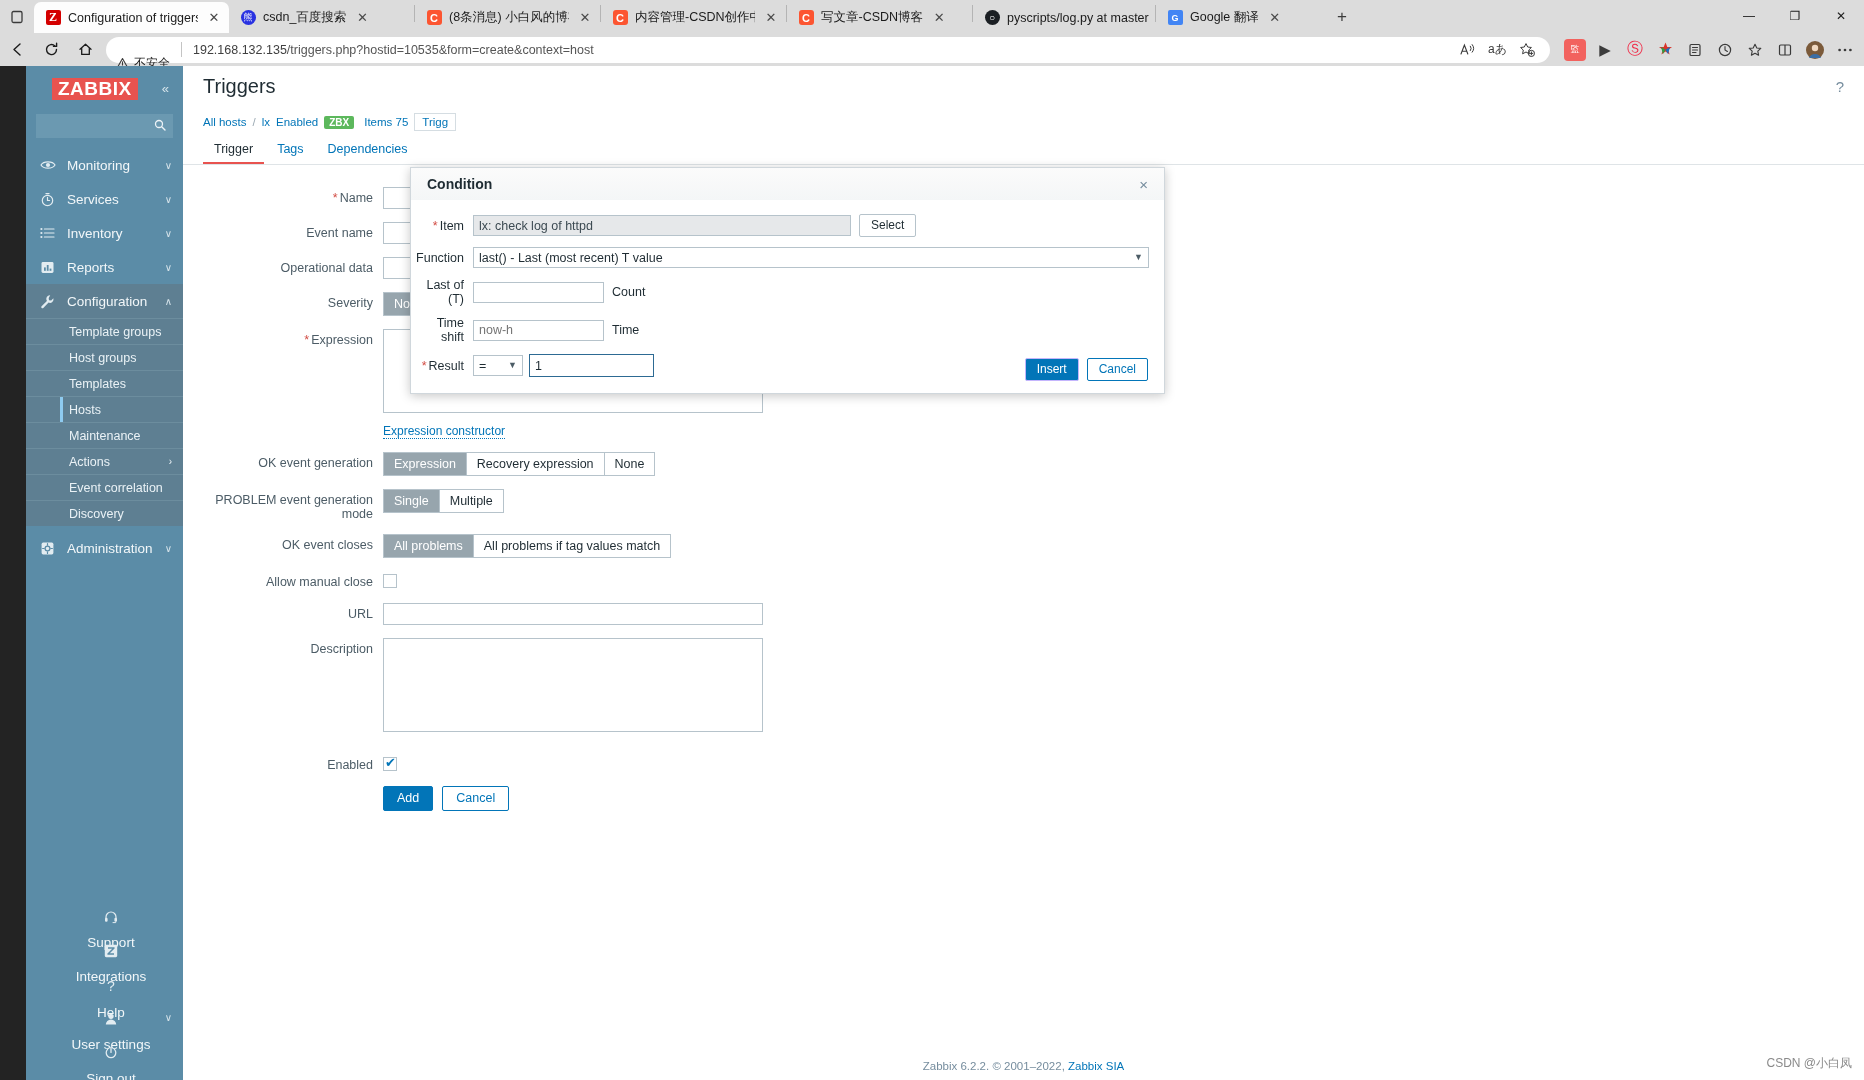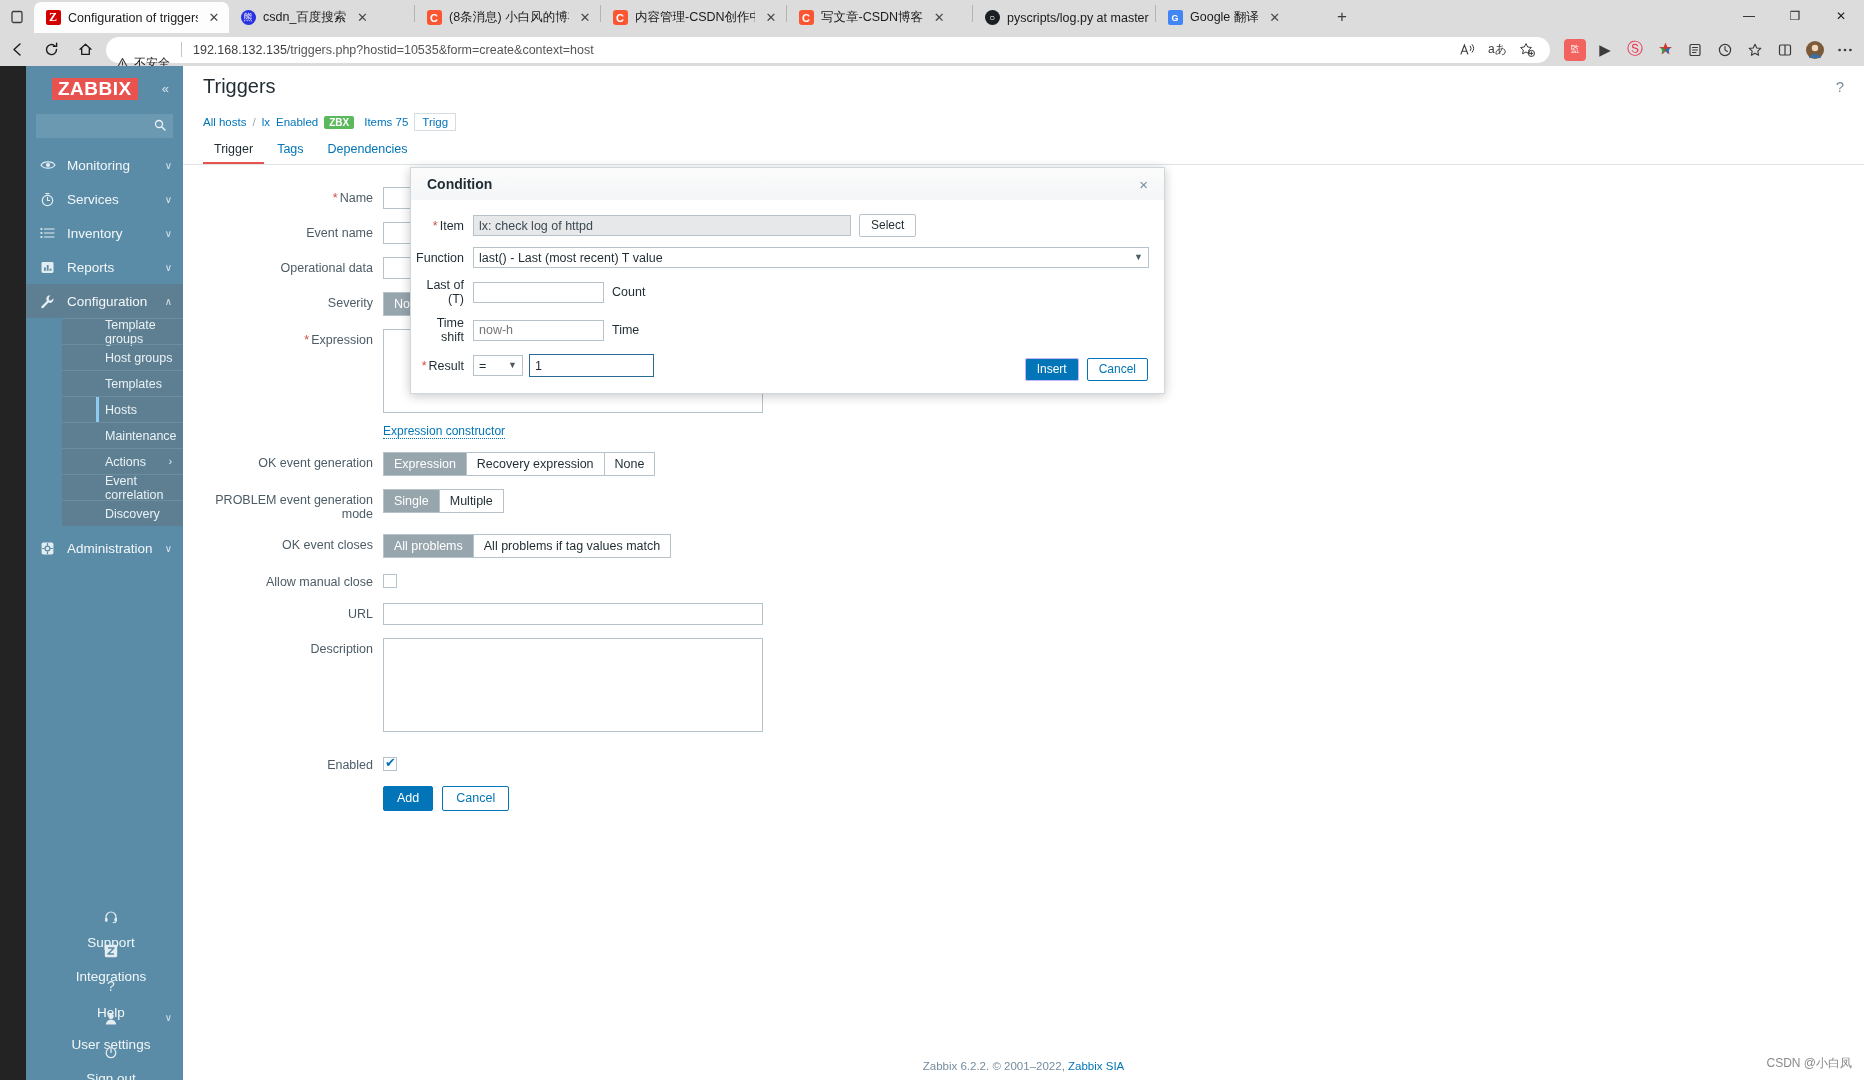--- a/index.html
+++ b/index.html
@@ -67,21 +67,21 @@
   #sb-head { height:45px; display:flex; align-items:center; padding:0 26px; gap:24px;text-align:center;}
   #zbx-logo { background:#e8534f; color:#fff; font-size:19px; font-weight:bold; letter-spacing:.5px; padding:1px 6px 2px; font-family:"Liberation Sans", sans-serif; line-height:1;}
   .sb-head-icon { color:#d7e5ec; font-size:13px; }
   #sb-search { margin:3px 10px 10px; height:24px; background:#6b99b1; border:none; display:flex; align-items:center; padding:0 8px; position:relative;}
   #sb-search input { background:transparent; border:none; outline:none; width:100%; color:#fff; font-size:12px; font-family:"Liberation Sans", sans-serif;}
   #sb-search .mag { position:absolute; right:7px; color:#e6f0f5; font-size:12px;}
   .sb-item { height:34px; display:flex; align-items:center; gap:11px; padding:0 0 0 13px; font-size:13.5px; color:#f2f7f9; position:relative;}
   .sb-item .ic { width:17px; display:flex; align-items:center; justify-content:center; color:#e2ecf1; font-size:14px;}
   .sb-item.active { background:#5e7f92; }
   .sb-item .caret { position:absolute; right:11px; font-size:10px; color:#d5e3ea;}
-  .sb-sub { background:#5e7f92;margin-left:36px; }
+  .sb-sub { background:#5e7f92; }
   .sb-sub .sub-item { height:26px; display:flex; align-items:center; padding-left:43px; font-size:12.5px; color:#eaf2f6; border-top:1px solid #6c8d9e; position:relative;}
   .sb-sub .sub-item.selected::before { content:""; position:absolute; left:34px; top:0; bottom:0; width:3px; background:#8ecbf0; }
   .sb-sub .sub-item .caret { position:absolute; right:11px; font-size:10px; }
   #sb-bottom { position:absolute; left:0; bottom:0; width:157px; }
   #sb-bottom .sb-item { height:34px;flex-direction:column; }
 
   
   #content { position:absolute; left:183px; top:0; right:0; height:1014px; background:#fff; }
   #page-header { height:42px; display:flex; align-items:center; padding:0 20px; border-bottom:1px solid transparent;}
   #page-title { font-size:20px; color:#1f2c33; font-weight:normal;}

